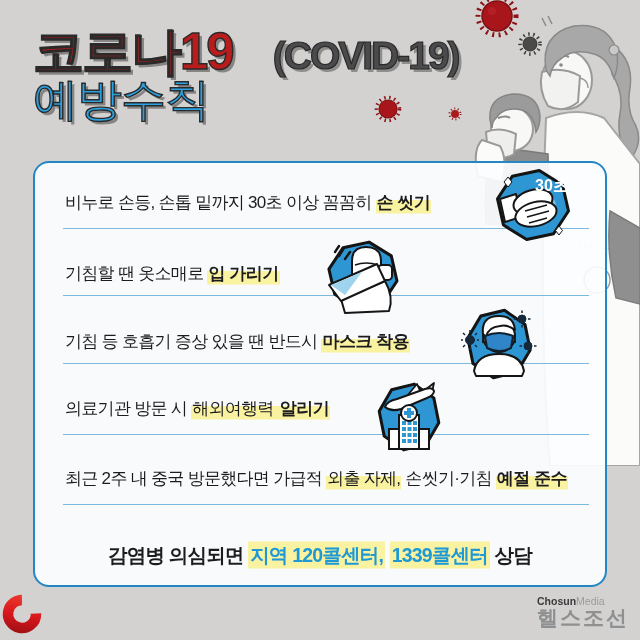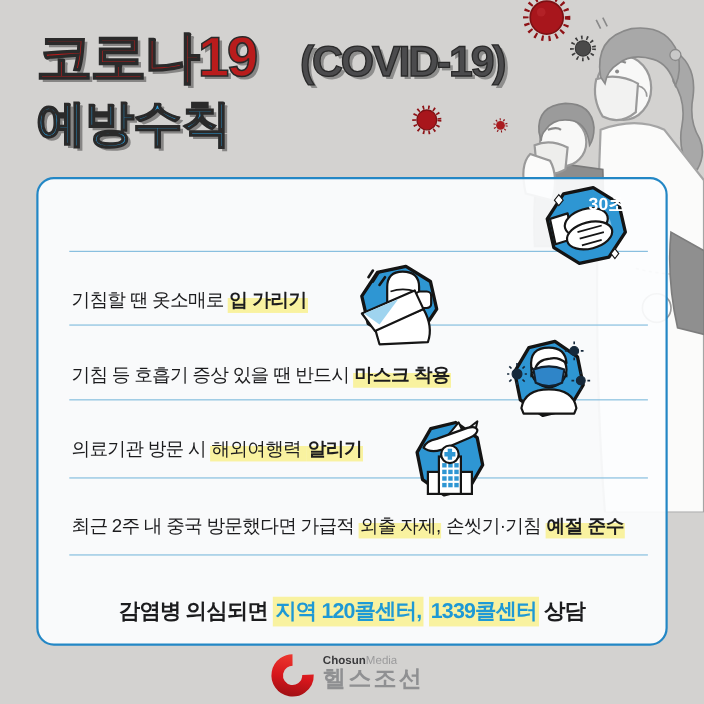--- a/index.html
+++ b/index.html
@@ -13,21 +13,21 @@
   .viruses { left:0; top:0; width:640px; height:640px; z-index:1; }
   .illustration { left:428px; top:14px; width:212px; height:452px; z-index:1; }
 
   
   .title { position:absolute; left:33px; top:26px; z-index:2; line-height:1; white-space:nowrap; }
   .title .l1 { display:block; }
   .t-red  { font-size:51px; font-weight:bold; color:#b91c1c; letter-spacing:-2px;
             -webkit-text-stroke:1.4px #2a2a2a; text-shadow:3px 3px 0 rgba(40,40,40,.45); }
   .t-dark { font-size:39px; font-weight:bold; color:#4b4b4d; letter-spacing:-2px;
             -webkit-text-stroke:1.2px #2a2a2a; text-shadow:3px 3px 0 rgba(40,40,40,.40);margin-left:40px; }
-  .t-blue { display:block; margin-top:12px; font-size:45px; font-weight:bold; color:#2ba2e2; letter-spacing:-1px;
+  .t-blue { display:block; font-size:45px; font-weight:normal; color:#2ba2e2; letter-spacing:-1px;
             -webkit-text-stroke:1.4px #2a2a2a; text-shadow:3px 3px 0 rgba(40,40,40,.45); }
 
   
   .card { position:absolute; left:33px; top:161px; width:574px; height:426px; z-index:2;
           background:rgba(252,253,254,0.92); border:2.5px solid #2387c5; border-radius:16px; }
   .divider { position:absolute; left:28px; width:526px; border-top:1.5px solid #7db9dc; z-index:1; }
   .d1{top:65px} .d2{top:132px} .d3{top:200px} .d4{top:271px} .d5{top:341px}
 
   .rule-line { position:absolute; left:30px; transform:translateY(-50%); font-size:17px; color:#1c1c1e;
                letter-spacing:-0.7px; white-space:pre; z-index:2; }
@@ -41,21 +41,21 @@
   .hotline .hl { background:#f9f2a0; padding:2px 2px 3px 2px; }
   .hotline .blue { color:#1e99d5; }
 
   .oct-icon { position:absolute; z-index:3; }
   .i1{ left:448px; top:0px; }
   .i2{ left:280px; top:72px; }
   .i3{ left:420px; top:140px; }
   .i4{ left:332px; top:214px; }
 
   
-  .footer { position:absolute; left:0; top:591px; width:629px; display:flex; justify-content:center;
+  .footer { position:absolute; left:0; top:591px; width:629px; display:flex; justify-content:space-between;
             align-items:center; gap:6px; z-index:2; }
   .brand-text { display:flex; flex-direction:column; line-height:1.05; }
   .brand-top { font-size:10.5px; letter-spacing:0; }
   .brand-top .bb { font-weight:bold; color:#3a3a3c; }
   .brand-top .bl { color:#9b9b9c; }
   .brand-kr { font-size:21px; font-weight:bold; color:#8f9092; letter-spacing:2px; }
 </style>
 </head>
 <body>
 
@@ -118,20 +118,21 @@
     <span class="t-blue">예방수칙</span>
   </div>
 
   <div class="card">
     <div class="divider d1"></div>
     <div class="divider d2"></div>
     <div class="divider d3"></div>
     <div class="divider d4"></div>
     <div class="divider d5"></div>
 
+    <div class="rule-line r1"><span>비누로 손등, 손톱 밑까지 30초 이상 꼼꼼히 </span><span class="b hl">손 씻기</span></div>
     <div class="rule-line r2"><span>기침할 땐 옷소매로 </span><span class="b hl">입 가리기</span></div>
     <div class="rule-line r4"><span>의료기관 방문 시 </span><span class="hl">해외여행력 </span><span class="b hl">알리기</span></div>
     <div class="rule-line r3"><span>기침 등 호흡기 증상 있을 땐 반드시 </span><span class="b hl">마스크 착용</span></div>
     <div class="rule-line r5"><span>최근 2주 내 중국 방문했다면 가급적 </span><span class="hl">외출 자제,</span><span> 손씻기·기침 </span><span class="b hl">예절 준수</span></div>
     <div class="hotline"><span class="b">감염병 의심되면 </span><span class="b hl blue">지역 120콜센터,</span><span class="b"> </span><span class="b hl blue">1339콜센터</span><span class="b"> 상담</span></div>
 
     <svg class="oct-icon i1" width="100" height="84" viewBox="0 0 100 84">
       <polygon points="85.5,48 70.6,70.7 43.7,76.5 20.5,62.1 14.5,35.9 29.3,13.3 56.3,7.5 79.5,21.9" fill="#2e96d3" stroke="#141414" stroke-width="3" stroke-linejoin="round"></polygon>
       <circle cx="56" cy="44" r="17" fill="#7cc3e9"></circle>
       <polygon points="17,36 33,31 38,54 22,59" fill="#fff" stroke="#161616" stroke-width="2" stroke-linejoin="round"></polygon>

